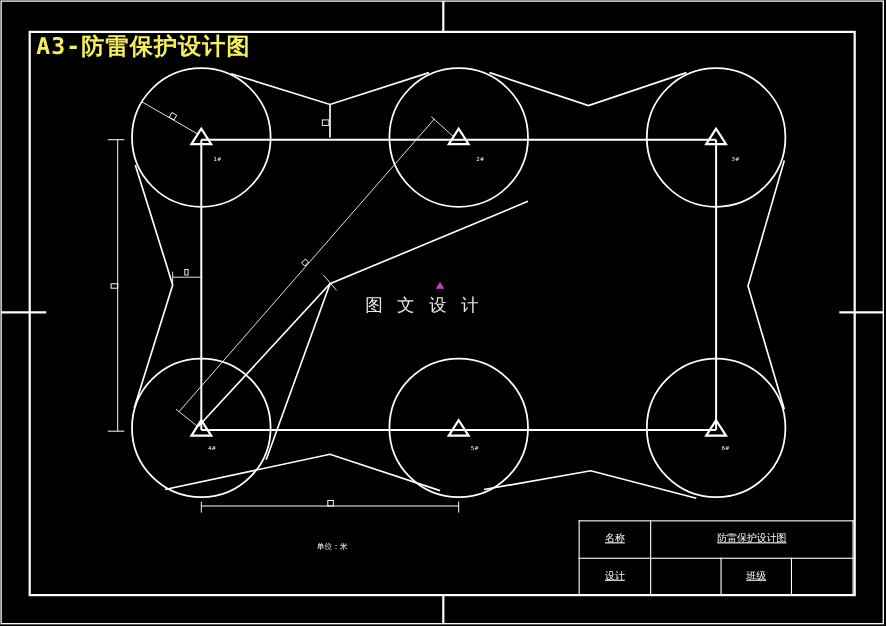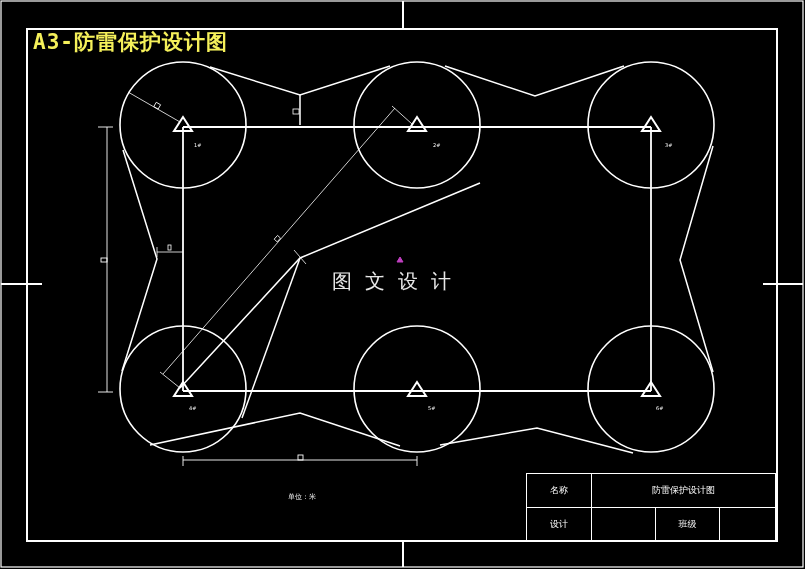--- a/index.html
+++ b/index.html
@@ -1,21 +1,21 @@
 <!DOCTYPE html>
 <html><head>
 <meta charset="utf-8">
 <style>
   html, body { margin:0; padding:0; background:#000; }
   body { width:805px; height:569px; position:relative; overflow:hidden; font-family:"DejaVu Sans", sans-serif; }
   #canvas { position:absolute; left:0; top:0; }
   .title-text { position:absolute; left:33px; top:28px; color:#f5f05a; font-family:"DejaVu Sans Mono", monospace; font-weight:bold; font-size:21px; letter-spacing:1px; white-space:nowrap; }
-  .center-text { position:absolute; left:332px; top:268px; color:#e8e8e8; font-family:Liberation Mono, monospace; font-size:20px; letter-spacing:13px; white-space:nowrap; }
+  .center-text { position:absolute; left:332px; top:268px; color:#e8e8e8; font-family:Liberation Mono, monospace; font-size:16px; letter-spacing:13px; white-space:nowrap; }
   .tb { position:absolute; left:526px; top:473px; width:250px; height:68px; border-collapse:collapse; color:#fff; font-size:9px; }
-  .tb td { border:1.5px solid #fff; text-align:center; padding:0; height:16px; line-height:14px; }
+  .tb td { border:1.5px solid #fff; text-align:center; padding:0; height:16px; line-height:14px;text-decoration:underline; }
   .small-label { position:absolute; color:#fff; font-size:5px; font-family:"DejaVu Sans", sans-serif; }
   .dim-text { position:absolute; color:#fff; font-size:7px; font-family:"DejaVu Sans", sans-serif; white-space:nowrap; }
 </style>
 </head>
 <body>
 
 <svg id="canvas" width="805" height="569" viewBox="0 0 805 569" xmlns="http://www.w3.org/2000/svg">
   <g fill="none" stroke="#fff" stroke-width="1.5">
 
     <rect x="1" y="1" width="802" height="566" stroke-width="1.2"></rect>

